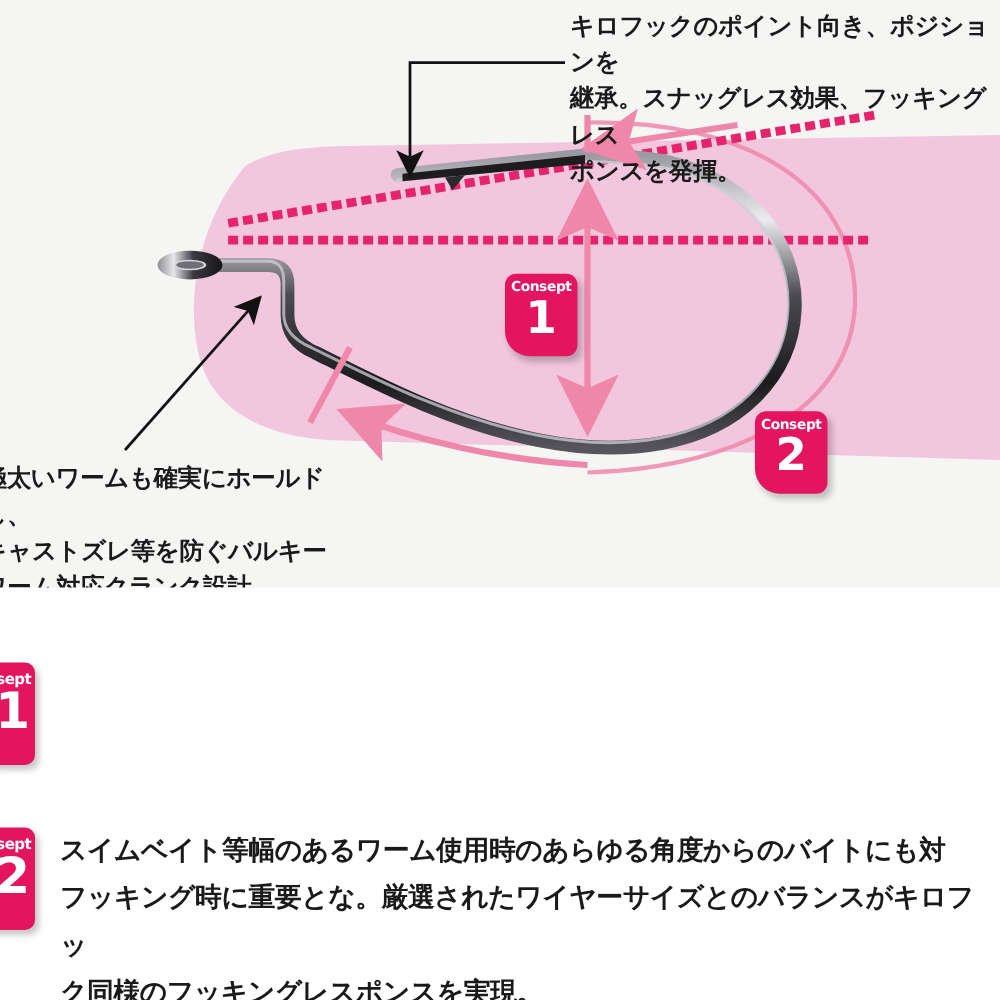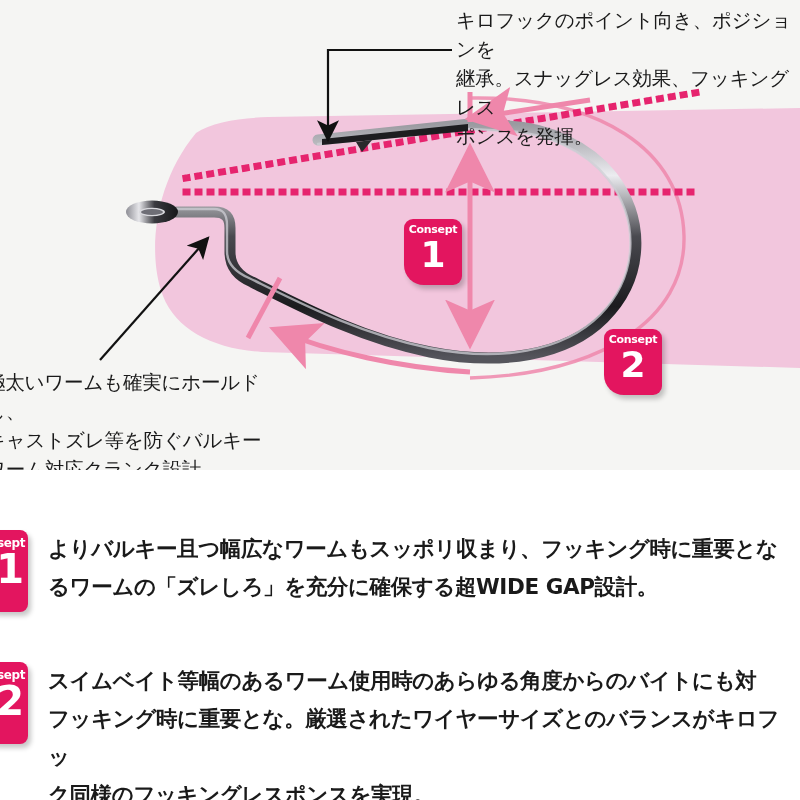--- a/index.html
+++ b/index.html
@@ -13,21 +13,21 @@
 
   
   .hero{position:absolute;left:0;top:0;width:800px;height:470px;background:#f5f5f3;overflow:hidden;}
   .hero-svg{position:absolute;left:0;top:0;width:800px;height:470px;}
 
   
   .callout{
     position:absolute;
     font-family:"DejaVu Sans","Liberation Sans",sans-serif;
     color:#1a1a1a;
-    font-weight:400;
+    font-weight:700;
     letter-spacing:-0.2px;
     white-space:pre-line;
   }
   .callout-top{left:456px;top:6px;width:340px;font-size:19.5px;line-height:29px;}
   .callout-left{left:-14px;top:368px;width:310px;font-size:19.5px;line-height:29px;}
 
   
   .badge{
     position:absolute;width:58px;height:66px;
     background:#e3155f;
@@ -184,22 +184,20 @@
       <span class="bw">Consept</span>
       <span class="bn">2</span>
     </div>
   </div>
 
   <div class="block" id="block1">
     <div class="block-badge">
       <span class="bw">Consept</span>
       <span class="bn">1</span>
     </div>
-    <div class="block-text">よりバルキー且つ幅広なワームもスッポリ収まり、フッキング時に重要とな
-るワームの「ズレしろ」を充分に確保する超WIDE GAP設計。</div>
   </div>
 
   <div class="block" id="block2">
     <div class="block-badge">
       <span class="bw">Consept</span>
       <span class="bn">2</span>
     </div>
     <div class="block-text">スイムベイト等幅のあるワーム使用時のあらゆる角度からのバイトにも対
 フッキング時に重要とな。厳選されたワイヤーサイズとのバランスがキロフッ
 ク同様のフッキングレスポンスを実現。</div>

